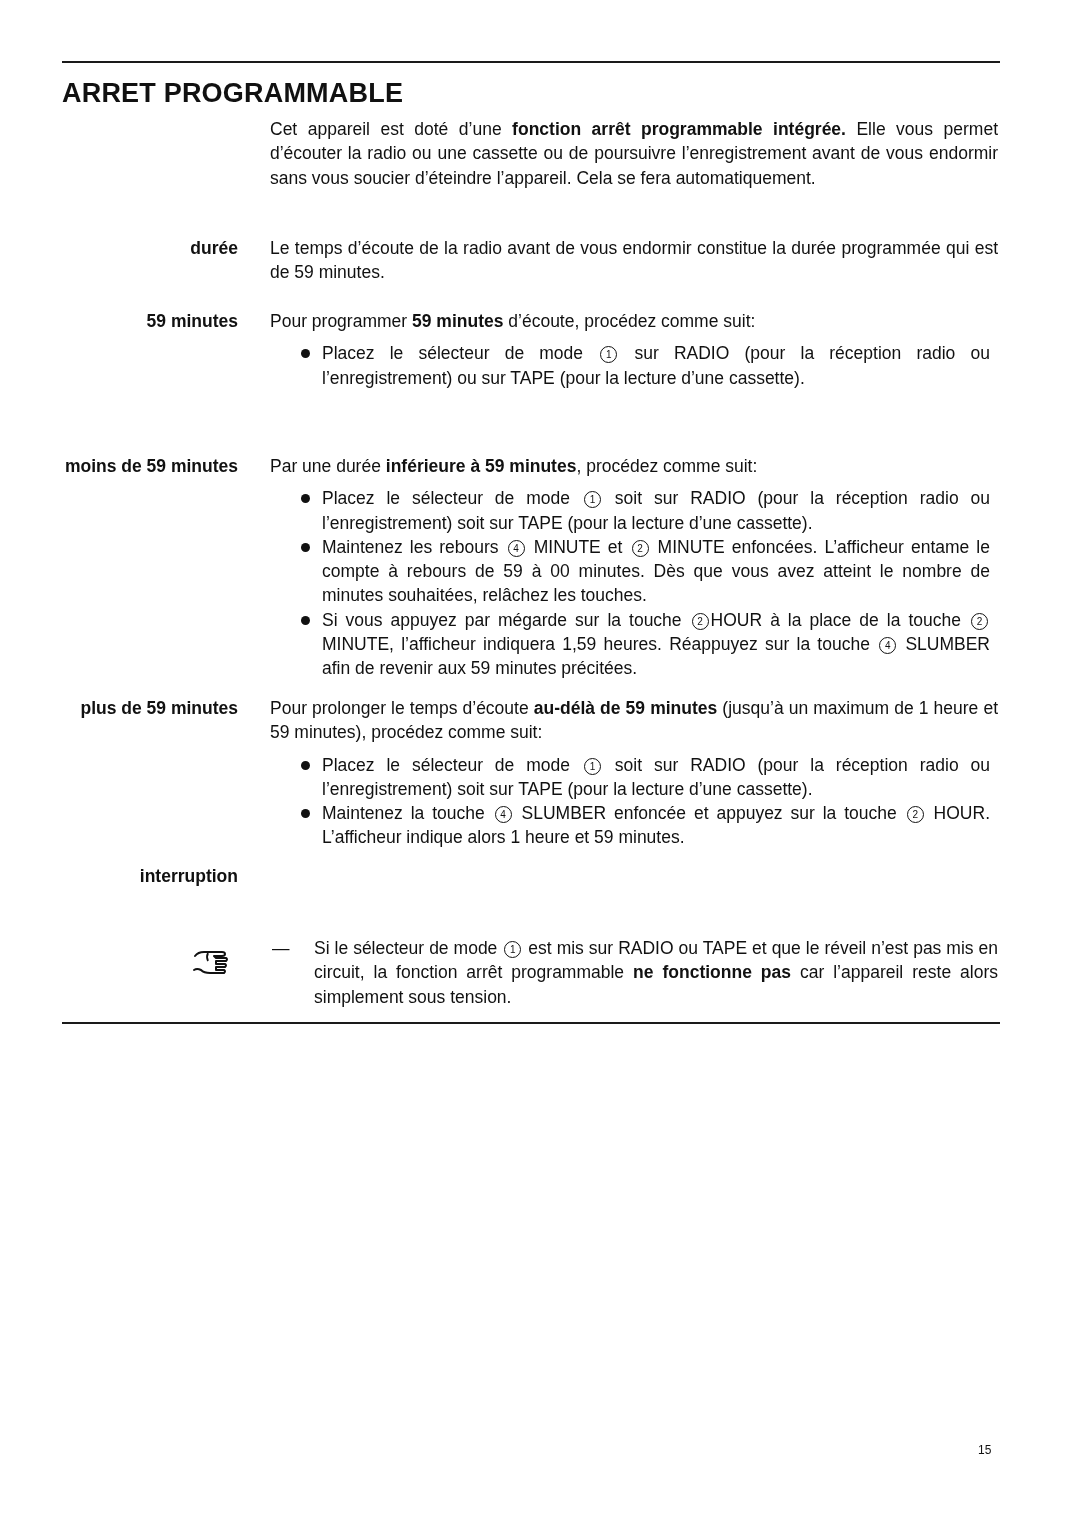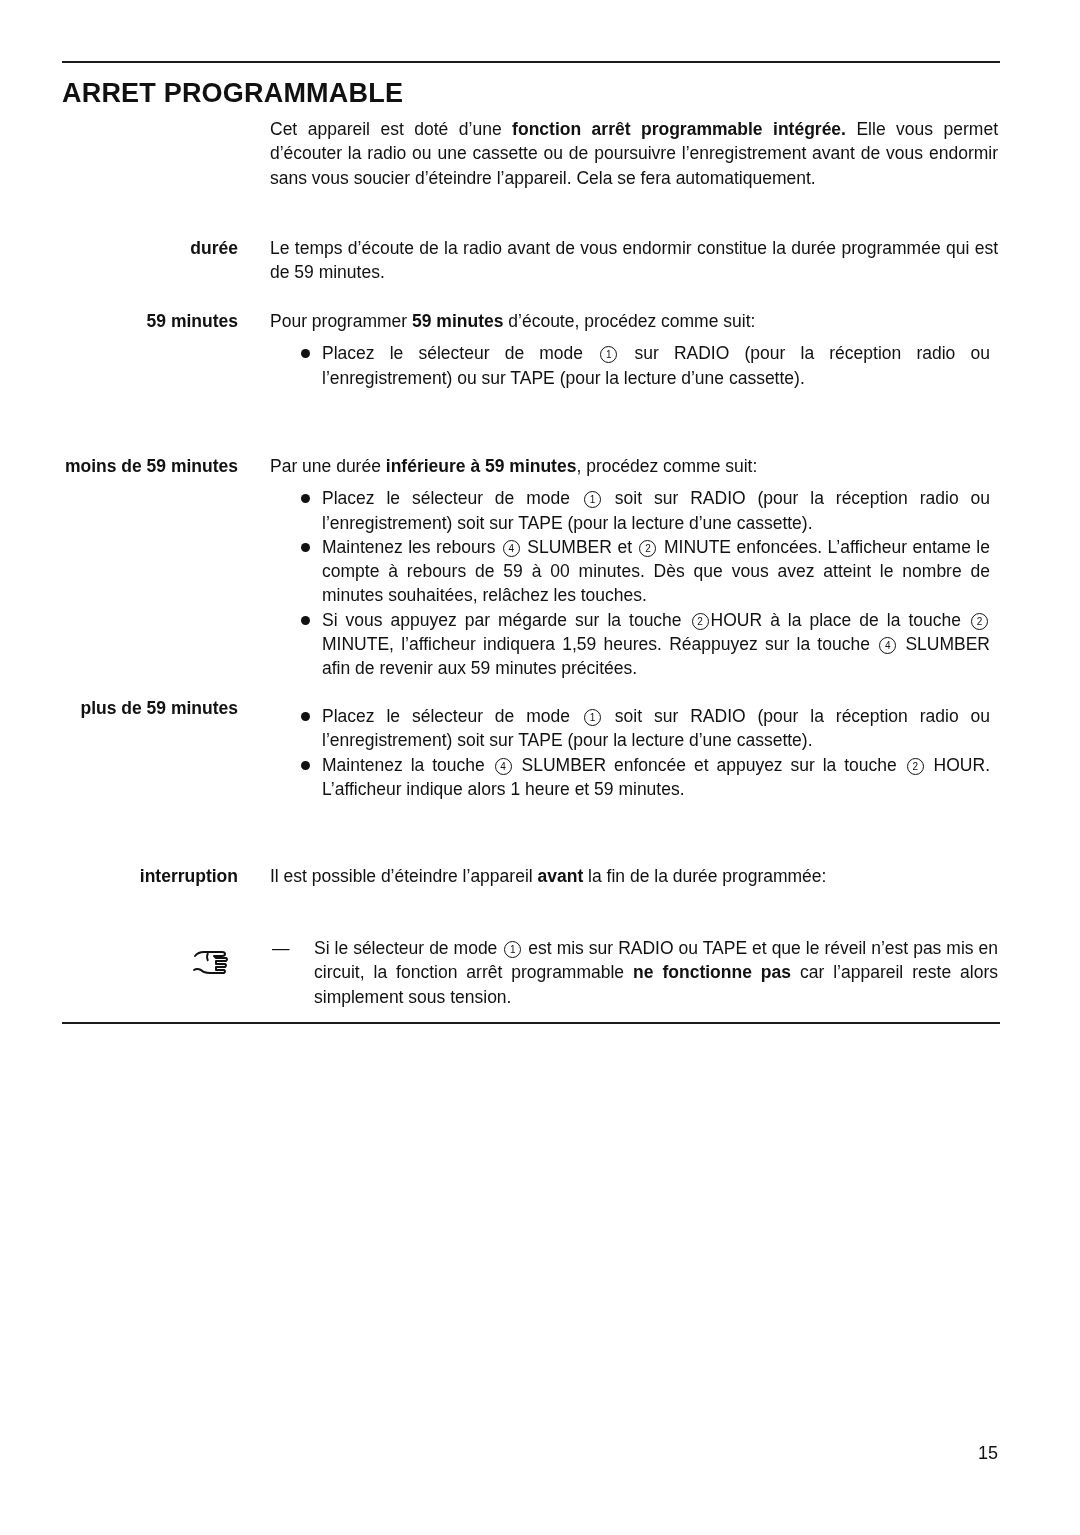--- a/index.html
+++ b/index.html
@@ -32,21 +32,21 @@
   }
   ul.dash { list-style: none; margin: 0; padding: 0 0 0 42px; }
   ul.dash li { position: relative; text-align: justify; }
   ul.dash li::before { content: "\2014"; position: absolute; left: -42px; top: 0; }
   .circ {
     display: inline-block; width: 15px; height: 15px; border: 1.3px solid #111;
     border-radius: 50%; font-size: 10px; line-height: 15px; text-align: center;
     vertical-align: 1px; margin: 0 2px;
   }
   .note-icon { position: absolute; left: 192px; top: 948px; width: 50px; height: 30px; }
-  .pagenum { position: absolute; left: 978px; top: 1443px; font-size: 18px; }
+  .pagenum { position: absolute; left: 978px; top: 1443px; font-size: 12px; }
 </style>
 </head>
 <body>
 
 <div class="rule top"></div>
 <h1 class="title">ARRET PROGRAMMABLE</h1>
 
 <div class="body" style="top:117px">
   <p><span>Cet appareil est doté d’une </span><b>fonction arrêt programmable intégrée.</b><span> Elle vous permet d’écouter la radio ou une cassette ou de poursuivre l’enregistrement avant de vous endormir sans vous soucier d’éteindre l’appareil. Cela se fera automatiquement.</span></p>
 </div>
@@ -62,36 +62,36 @@
   <ul class="bul">
     <li><span>Placez le sélecteur de mode </span><span class="circ">1</span><span> sur RADIO (pour la réception radio ou l’enregistrement) ou sur TAPE (pour la lecture d’une cassette).</span></li>
   </ul>
 </div>
 
 <div class="side" style="top:454px">moins de 59 minutes</div>
 <div class="body" style="top:454px">
   <p><span>Par une durée </span><b>inférieure à 59 minutes</b><span>, procédez comme suit:</span></p>
   <ul class="bul">
     <li><span>Placez le sélecteur de mode </span><span class="circ">1</span><span> soit sur RADIO (pour la réception radio ou l’enregistrement) soit sur TAPE (pour la lecture d’une cassette).</span></li>
-    <li><span>Maintenez les rebours </span><span class="circ">4</span><span> SLUMBER et </span><span class="circ">2</span><span> MINUTE enfoncées. L’afficheur entame le compte à rebours de 59 à 00 minutes. Dès que vous avez atteint le nombre de minutes souhaitées, relâchez les touches.</span></li>
+    <li><span>Maintenez les rebours </span><span class="circ">4</span><span> MINUTE et </span><span class="circ">2</span><span> MINUTE enfoncées. L’afficheur entame le compte à rebours de 59 à 00 minutes. Dès que vous avez atteint le nombre de minutes souhaitées, relâchez les touches.</span></li>
     <li><span>Si vous appuyez par mégarde sur la touche </span><span class="circ">2</span><span>HOUR à la place de la touche </span><span class="circ">2</span><span> MINUTE, l’afficheur indiquera 1,59 heures. Réappuyez sur la touche </span><span class="circ">4</span><span> SLUMBER afin de revenir aux 59 minutes précitées.</span></li>
   </ul>
 </div>
 
 <div class="side" style="top:696px">plus de 59 minutes</div>
 <div class="body" style="top:696px">
+  <p><span>Pour prolonger le temps d’écoute </span><b>au-délà de 59 minutes</b><span> (jusqu’à un maximum de 1 heure et 59 minutes), procédez comme suit:</span></p>
   <ul class="bul">
     <li><span>Placez le sélecteur de mode </span><span class="circ">1</span><span> soit sur RADIO (pour la réception radio ou l’enregistrement) soit sur TAPE (pour la lecture d’une cassette).</span></li>
     <li><span>Maintenez la touche </span><span class="circ">4</span><span> SLUMBER enfoncée et appuyez sur la touche </span><span class="circ">2</span><span> HOUR. L’afficheur indique alors 1 heure et 59 minutes.</span></li>
   </ul>
 </div>
 
 <div class="side" style="top:864px">interruption</div>
 <div class="body" style="top:864px">
-  <p><span>Il est possible d’éteindre l’appareil </span><b>avant</b><span> la fin de la durée programmée:</span></p>
 </div>
 
 <svg class="note-icon" viewBox="0 0 50 30">
   <path d="M3 8 Q6 4 12 4 L30 4 Q33 4 33 6 Q33 8 30 8 L22 8 L24 10 L34 10 Q36 11 34 13 L24 13 L24 16 L33 16 Q35 17 33 19 L24 19 L24 22 L32 22 Q34 23 32 25 L18 25 Q12 25 9 22 Q5 20 2 22" fill="none" stroke="#111" stroke-width="2" stroke-linejoin="round" stroke-linecap="round"></path>
   <path d="M16 5 Q14 9 16 13" fill="none" stroke="#111" stroke-width="1.8"></path>
 </svg>
 <div class="body" style="top:936px; left:314px; width:684px;">
   <ul class="dash" style="padding-left:0">
     <li style="padding-left: 0px; margin-left: 0px;"><span>Si le sélecteur de mode </span><span class="circ">1</span><span> est mis sur RADIO ou TAPE et que le réveil n’est pas mis en circuit, la fonction arrêt programmable </span><b>ne fonctionne pas</b><span> car l’appareil reste alors simplement sous tension.</span></li>
   </ul>

